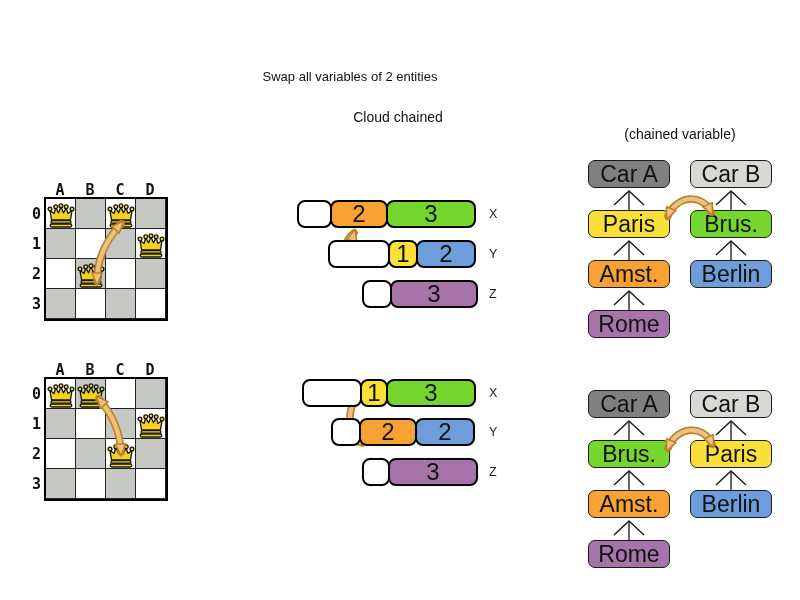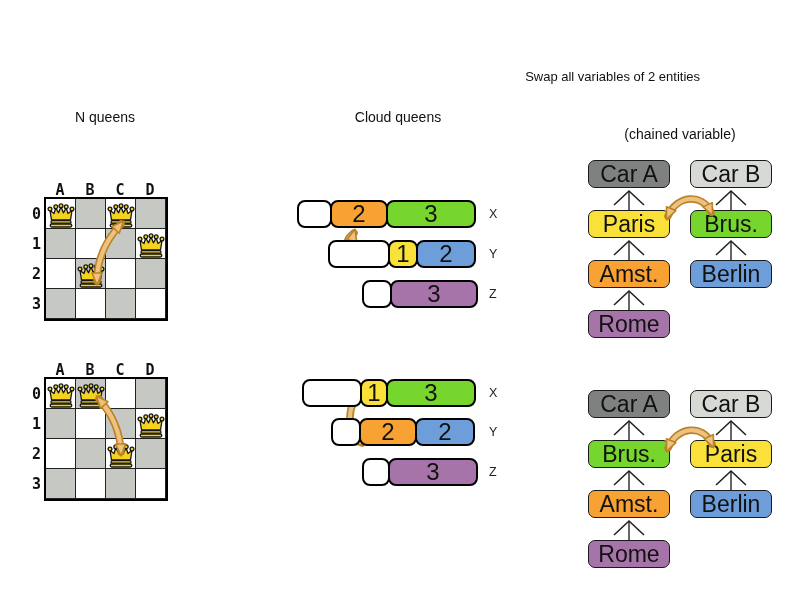--- a/index.html
+++ b/index.html
@@ -1,40 +1,39 @@
 <!DOCTYPE html>
 <html><head>
 <meta charset="utf-8">
 <style>
   html,body{margin:0;padding:0;background:#fff;}
   .canvas{position:relative;width:800px;height:600px;background:#ffffff;
           font-family:"Liberation Sans",sans-serif;overflow:hidden;}
   .abs{position:absolute;}
   .title{width:800px;text-align:center;top:28px;left:0;font-size:35px;color:#111;}
-  .subtitle{width:700px;text-align:right;top:69px;left:0;font-size:13px;color:#111;}
+  .subtitle{width:700px;text-align:center;top:69px;left:0;font-size:13px;color:#111;}
   .colhdr{font-size:14px;color:#111;text-align:center;}
   .board-label{font-family:"DejaVu Sans Mono",monospace;font-weight:bold;font-size:15px;color:#111;}
   .cell{position:absolute;width:30px;height:30px;box-sizing:border-box;border-right:1px solid #222;border-bottom:1px solid #222;}
   .grid{position:absolute;border:2px solid #000;box-sizing:content-box;}
   .seg{position:absolute;height:28px;box-sizing:border-box;border:2px solid #000;border-radius:8px;
        display:flex;align-items:center;justify-content:center;font-size:24px;color:#111;}
   .vbox{position:absolute;width:82px;height:28px;box-sizing:border-box;border:1.5px solid #1a1a1a;border-radius:7px;
         display:flex;align-items:center;justify-content:center;font-size:23px;color:#111;}
   .xyz{font-size:12.5px;color:#222;}
   svg{display:block;}
   #arrows{position:absolute;left:0;top:0;pointer-events:none;}
 </style>
 </head>
 <body>
 
 <div class="canvas">
   <div class="abs subtitle">Swap all variables of 2 entities</div>
 
-  <div class="abs colhdr" style="left:30px;top:109px;width:150px;">N queens</div>
-  <div class="abs colhdr" style="left:323px;top:109px;width:150px;">Cloud queens</div>
+  <div class="abs colhdr" style="left:323px;top:109px;width:150px;">Cloud chained</div>
   <div class="abs colhdr" style="left:605px;top:126px;width:150px;text-align:center;">(chained variable)</div>
 
   <div id="boards">
       <div class="abs board-label" style="left: 45px; top: 181px; width: 30px; text-align: center;">A</div>
       <div class="abs board-label" style="left: 75px; top: 181px; width: 30px; text-align: center;">B</div>
       <div class="abs board-label" style="left: 105px; top: 181px; width: 30px; text-align: center;">C</div>
       <div class="abs board-label" style="left: 135px; top: 181px; width: 30px; text-align: center;">D</div>
       <div class="abs board-label" style="left: 27px; top: 205px; width: 14px; text-align: right;">0</div>
       <div class="abs board-label" style="left: 27px; top: 235px; width: 14px; text-align: right;">1</div>
       <div class="abs board-label" style="left: 27px; top: 265px; width: 14px; text-align: right;">2</div>

